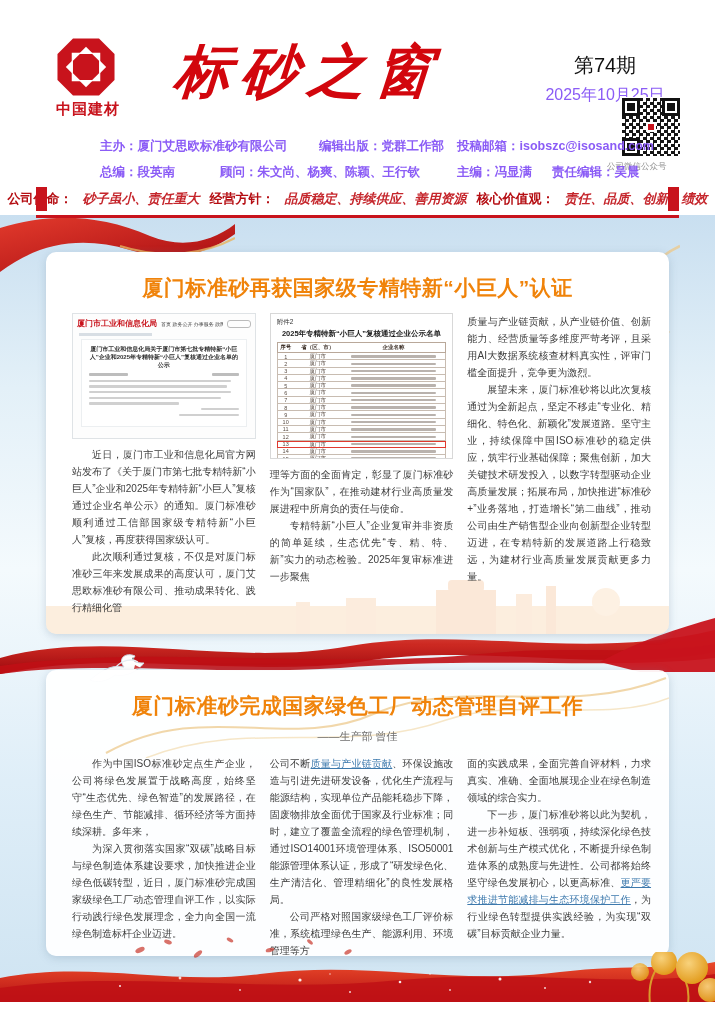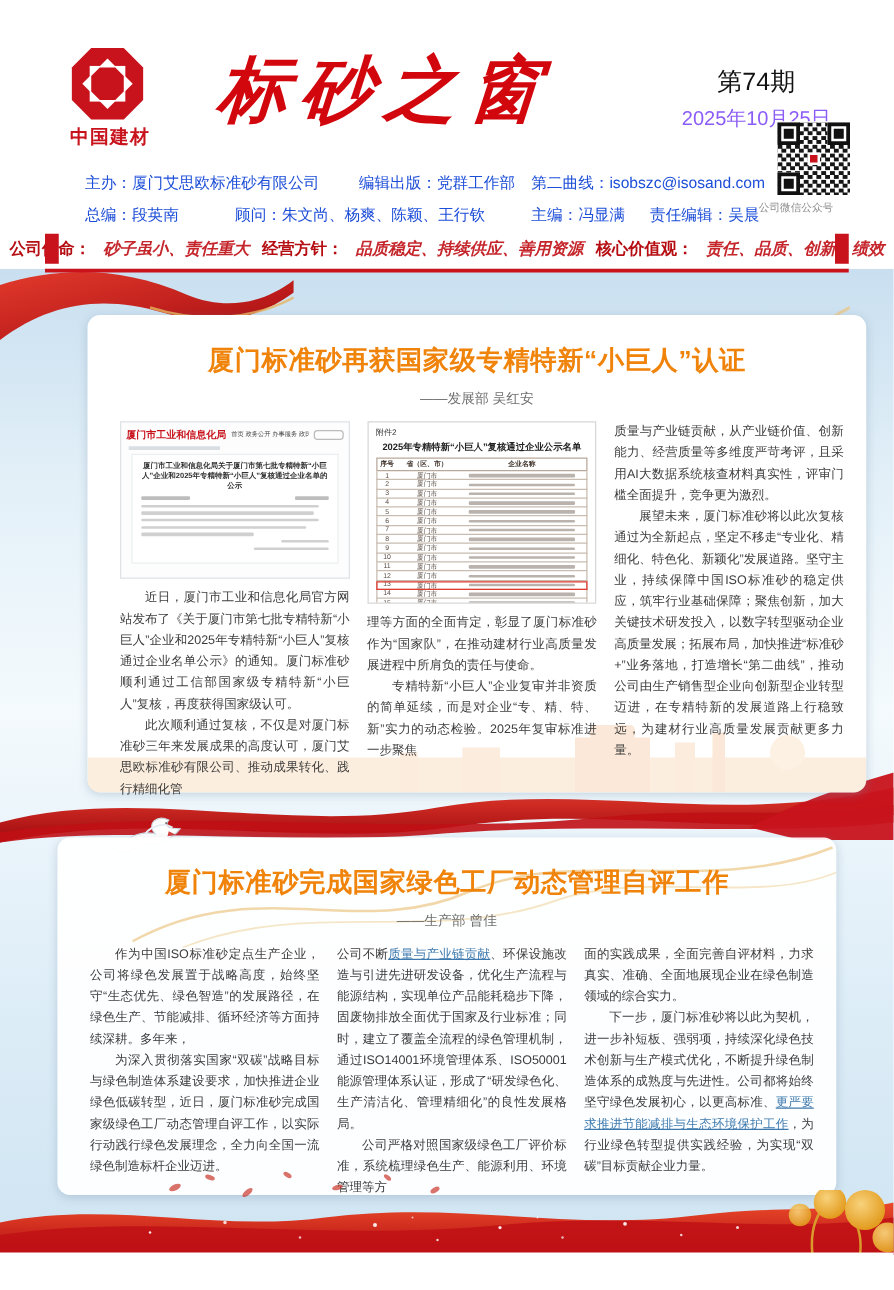--- a/index.html
+++ b/index.html
@@ -31,21 +31,21 @@
   .issue-no{font-size:20px;color:#111;}
   .issue-date{font-size:16px;color:#8b5cf6;margin-top:6px;}
   .qr{position:absolute;left:621px;top:97px;width:60px;height:60px;background:#fff;}
   .qr-pattern{position:absolute;inset:1px;background:repeating-conic-gradient(#161616 0% 25%,#ffffff 0% 50%) 0 0/7px 7px;}
   .qr-eye{position:absolute;width:12px;height:12px;border:3px solid #111;background:#fff;box-sizing:content-box;}
   .qr-eye::after{content:"";position:absolute;inset:2px;background:#111;}
   .qr-eye.tl{left:1px;top:1px;} .qr-eye.tr{right:1px;top:1px;} .qr-eye.bl{left:1px;bottom:1px;}
   .qr-center{position:absolute;left:25px;top:25px;width:10px;height:10px;background:#fff;}
   .qr-center::after{content:"";position:absolute;inset:2px;background:#c8131c;}
   .qr-caption{position:absolute;left:607px;top:161px;width:88px;font-size:8.5px;color:#8d8d8d;}
-  .info-row span{position:absolute;font-size:12.5px;font-weight:normal;color:#1d4ed8;white-space:nowrap;}
+  .info-row span{position:absolute;font-size:12.5px;font-weight:bold;color:#8b5cf6;white-space:nowrap;margin-left:32px;}
   .i1a{left:68px;top:138px;} .i1b{left:287px;top:138px;} .i1c{left:425px;top:138px;}
   .i2a{left:68px;top:164px;} .i2b{left:188px;top:164px;} .i2c{left:425px;top:164px;} .i2d{left:520px;top:164px;}
 
   
   .banner{
     position:absolute;left:36px;top:187px;width:643px;height:24px;background:#fff;
     display:flex;align-items:center;justify-content:center;gap:10px;z-index:3;white-space:nowrap;
   }
   .banner::before,.banner::after{content:"";position:absolute;top:0;width:11px;height:100%;background:#c8131c;}
   .banner::before{left:0;} .banner::after{right:0;}
@@ -59,21 +59,21 @@
   .bottom-ribbon{position:absolute;left:0;top:952px;width:715px;height:52px;z-index:3;}
   .dove{position:absolute;left:86px;top:650px;width:76px;height:44px;z-index:2;}
   .gold-curve-1{position:absolute;left:540px;top:240px;width:140px;height:130px;z-index:2;opacity:.8;}
   .petals{position:absolute;left:120px;top:928px;width:260px;height:40px;z-index:3;opacity:.7;}
 
   
   .card{
     position:absolute;left:46px;width:623px;background:#fff;border-radius:10px;
     box-shadow:0 2px 8px rgba(110,135,160,.30);z-index:2;box-sizing:border-box;
   }
-  .card-1{top:252px;height:382px;margin-left:24px;}
+  .card-1{top:252px;height:382px;}
   .card-2{top:670px;height:286px;background:rgba(255,255,255,.94);}
   .card-watermark{position:absolute;left:0;bottom:0;width:100%;height:58px;overflow:hidden;border-radius:0 0 10px 10px;pointer-events:none;}
   .gold-swirl-2{position:absolute;left:0;top:-12px;width:100%;height:100px;pointer-events:none;}
   .art-title{
     position:relative;text-align:center;font-size:21px;font-weight:bold;color:#f0830a;
     padding-top:22px;margin:0;letter-spacing:.5px;z-index:1;
   }
   .byline{position:relative;text-align:center;font-size:11px;color:#6f6f6f;margin-top:9px;z-index:1;}
   .cols{position:relative;display:flex;gap:14px;padding:11px 18px 0 26px;z-index:1;}
   .bcol{flex:1;min-width:0;}
@@ -153,41 +153,40 @@
     <div class="qr-eye tl"></div>
     <div class="qr-eye tr"></div>
     <div class="qr-eye bl"></div>
     <div class="qr-center"></div>
   </div>
   <div class="qr-caption">公司微信公众号</div>
 
   <div class="info-row">
     <span class="i1a">主办：厦门艾思欧标准砂有限公司</span>
     <span class="i1b">编辑出版：党群工作部</span>
-    <span class="i1c">第二曲线：isobszc@isosand.com</span>
+    <span class="i1c">投稿邮箱：isobszc@isosand.com</span>
     <span class="i2a">总编：段英南</span>
     <span class="i2b">顾问：朱文尚、杨爽、陈颖、王行钦</span>
     <span class="i2c">主编：冯显满</span>
     <span class="i2d">责任编辑：吴晨</span>
   </div>
 </header>
 
 <div class="banner">
   <span class="lab">公司使命：</span>
     <span class="val">砂子虽小、责任重大</span>
   <span class="lab">经营方针：</span>
     <span class="val">品质稳定、持续供应、善用资源</span>
   <span class="lab">核心价值观：</span>
     <span class="val">责任、品质、创新、绩效</span>
 </div>
 <div class="banner-underline"></div>
 
 <section class="card card-1">
   <h1 class="art-title">厦门标准砂再获国家级专精特新“小巨人”认证</h1>
-  <div class="byline">——发展部 吴红安</div>
 
   <div class="cols">
     <div class="bcol">
       <div class="gov-img">
         <div class="gov-top">
           <span class="gov-site">厦门市工业和信息化局</span>
           <span class="gov-nav">首页  政务公开  办事服务  政民互动  专题专栏</span>
           <span class="gov-search"></span>
         </div>
         <div class="gov-crumb"></div>
@@ -321,21 +320,21 @@
             <div class="trow">
               <span>15</span>
               <span>厦门市</span>
               <span>
                 <i class="namebar"></i>
               </span>
             </div>
           </div>
       </div>
       <p>理等方面的全面肯定，彰显了厦门标准砂作为“国家队”，在推动建材行业高质量发展进程中所肩负的责任与使命。</p>
-      <p class="indent">专精特新“小巨人”企业复审并非资质的简单延续，而是对企业“专、精、特、新”实力的动态检验。2025年复审标准进一步聚焦</p>
+      <p class="indent">专精特新“小巨人”企业复审并非资质的简单延续，生态优先“专、精、特、新”实力的动态检验。2025年复审标准进一步聚焦</p>
     </div>
 
     <div class="bcol">
       <p>质量与产业链贡献，从产业链价值、创新能力、经营质量等多维度严苛考评，且采用AI大数据系统核查材料真实性，评审门槛全面提升，竞争更为激烈。</p>
       <p class="indent">展望未来，厦门标准砂将以此次复核通过为全新起点，坚定不移走“专业化、精细化、特色化、新颖化”发展道路。坚守主业，持续保障中国ISO标准砂的稳定供应，筑牢行业基础保障；聚焦创新，加大关键技术研发投入，以数字转型驱动企业高质量发展；拓展布局，加快推进“标准砂+”业务落地，打造增长“第二曲线”，推动公司由生产销售型企业向创新型企业转型迈进，在专精特新的发展道路上行稳致远，为建材行业高质量发展贡献更多力量。</p>
     </div>
   </div>
 
   <div class="card-watermark">
     <svg width="623" height="58" viewBox="0 0 623 58" preserveAspectRatio="none" opacity="0.28">

